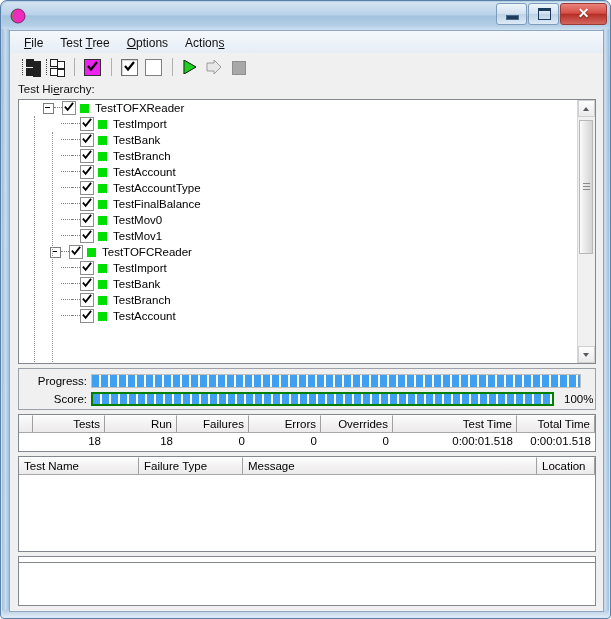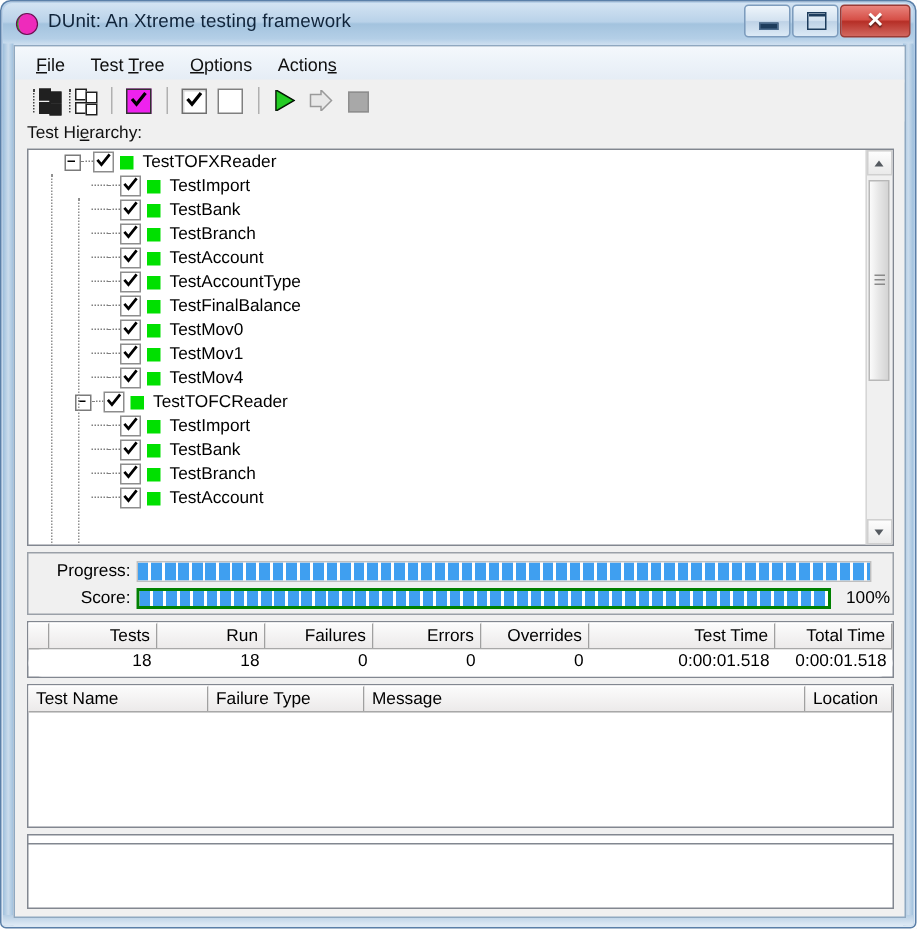--- a/index.html
+++ b/index.html
@@ -435,21 +435,20 @@
 <body>
 
 <div class="window">
 
   <div class="titlebar">
     <svg class="title-icon" viewBox="0 0 16 16">
       <circle cx="8" cy="8" r="7" fill="#ee2bbb"></circle>
       <path d="M8 1 A7 7 0 0 0 8 15 A5 6 0 0 1 8 1 Z" fill="#1ec81e"></path>
       <circle cx="8" cy="8" r="7" fill="none" stroke="#6a1052" stroke-width="0.8"></circle>
     </svg>
-    <div class="title-text">DUnit: An Xtreme testing framework</div>
     <div class="win-buttons">
       <div class="win-btn">
         <span class="glyph-min"></span>
       </div>
       <div class="win-btn">
         <span class="glyph-max"></span>
       </div>
       <div class="win-btn close">
         <span class="glyph-close">✕</span>
       </div>
@@ -628,31 +627,20 @@
           <div class="tree-row" style="padding-left: 42px;">
             <span class="tw-dots" style="width: 11px;"></span>
             <span class="tw-dots"></span>
             <span class="tw-check">
               <svg width="10" height="10" viewBox="0 0 11 11">
                 <path d="M1 5 L4 8.5 L10 1" stroke="#000" stroke-width="2" fill="none"></path>
               </svg>
             </span>
             <span class="tw-status"></span>
             <span class="tw-label">TestMov1</span>
-          </div>
-          <div class="tree-row" style="padding-left: 42px;">
-            <span class="tw-dots" style="width: 11px;"></span>
-            <span class="tw-dots"></span>
-            <span class="tw-check">
-              <svg width="10" height="10" viewBox="0 0 11 11">
-                <path d="M1 5 L4 8.5 L10 1" stroke="#000" stroke-width="2" fill="none"></path>
-              </svg>
-            </span>
-            <span class="tw-status"></span>
-            <span class="tw-label">TestMov4</span>
           </div>
           <div class="tree-row" style="padding-left: 31px;">
             <span class="tw-expander"></span>
             <span class="tw-dots"></span>
             <span class="tw-check">
               <svg width="10" height="10" viewBox="0 0 11 11">
                 <path d="M1 5 L4 8.5 L10 1" stroke="#000" stroke-width="2" fill="none"></path>
               </svg>
             </span>
             <span class="tw-status"></span>

